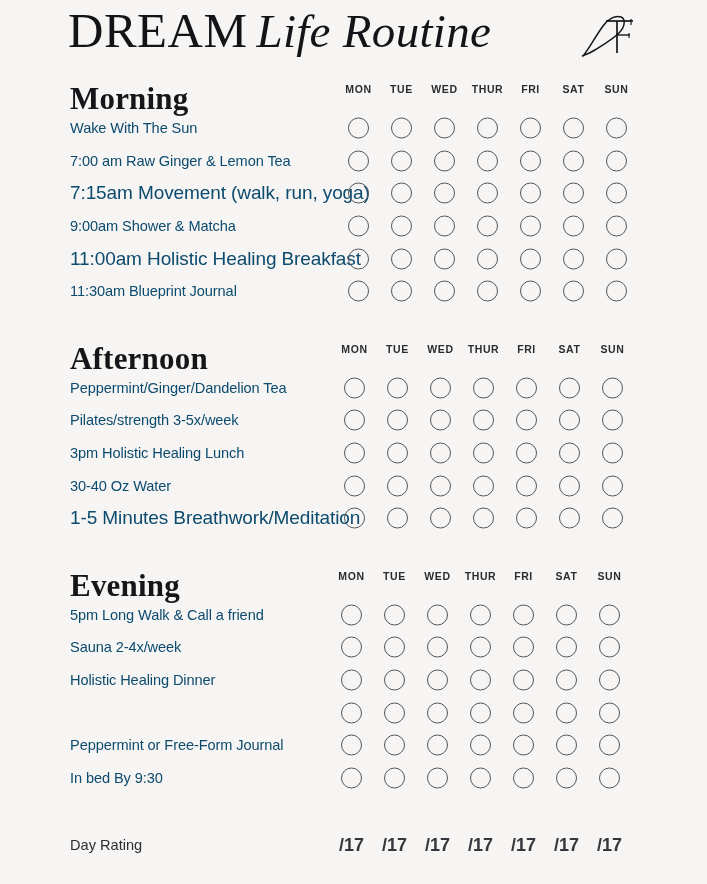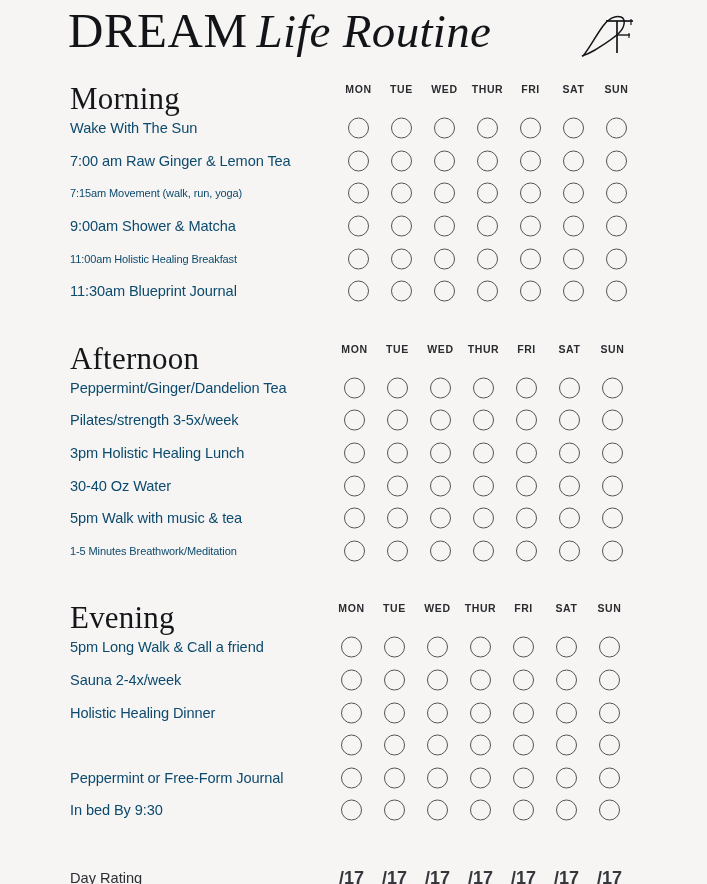--- a/index.html
+++ b/index.html
@@ -57,21 +57,21 @@
   .section-head {
     position: relative;
     height: 40px;
   }
   .section-title {
     position: absolute;
     left: 70px;
     bottom: -2px;
     font-family: "Liberation Serif", "DejaVu Serif", serif;
     font-size: 31px;
-    font-weight: 400;
+    font-weight: 700;
     color: #15161a;
     letter-spacing: 0.2px;
     line-height: 1;
   }
   .day-headers {
     position: absolute;
     top: 11px;
     display: flex;
   }
   .day-header {
@@ -93,21 +93,21 @@
     left: 70px;
     top: 50%;
     transform: translateY(-50%);
     font-size: 14.6px;
     font-weight: 500;
     letter-spacing: -0.1px;
     color: #0c4a6e;
     white-space: nowrap;
   }
   .row-label.small {
-    font-size: 11px;
+    font-size: 19px;
   }
   .checks {
     position: absolute;
     top: 50%;
     transform: translateY(-50%);
     display: flex;
   }
   .check-cell {
     width: 43px;
     display: flex;
@@ -457,46 +457,20 @@
           </div>
           <div class="check-cell">
             <div class="circle"></div>
           </div>
           <div class="check-cell">
             <div class="circle"></div>
           </div>
         </div>
       </div>
       <div class="row">
-        <div class="row-label">5pm Walk with music &amp; tea</div>
-        <div class="checks" style="left: 333px;">
-          <div class="check-cell">
-            <div class="circle"></div>
-          </div>
-          <div class="check-cell">
-            <div class="circle"></div>
-          </div>
-          <div class="check-cell">
-            <div class="circle"></div>
-          </div>
-          <div class="check-cell">
-            <div class="circle"></div>
-          </div>
-          <div class="check-cell">
-            <div class="circle"></div>
-          </div>
-          <div class="check-cell">
-            <div class="circle"></div>
-          </div>
-          <div class="check-cell">
-            <div class="circle"></div>
-          </div>
-        </div>
-      </div>
-      <div class="row">
         <div class="row-label small">1-5 Minutes Breathwork/Meditation</div>
         <div class="checks" style="left: 333px;">
           <div class="check-cell">
             <div class="circle"></div>
           </div>
           <div class="check-cell">
             <div class="circle"></div>
           </div>
           <div class="check-cell">
             <div class="circle"></div>

